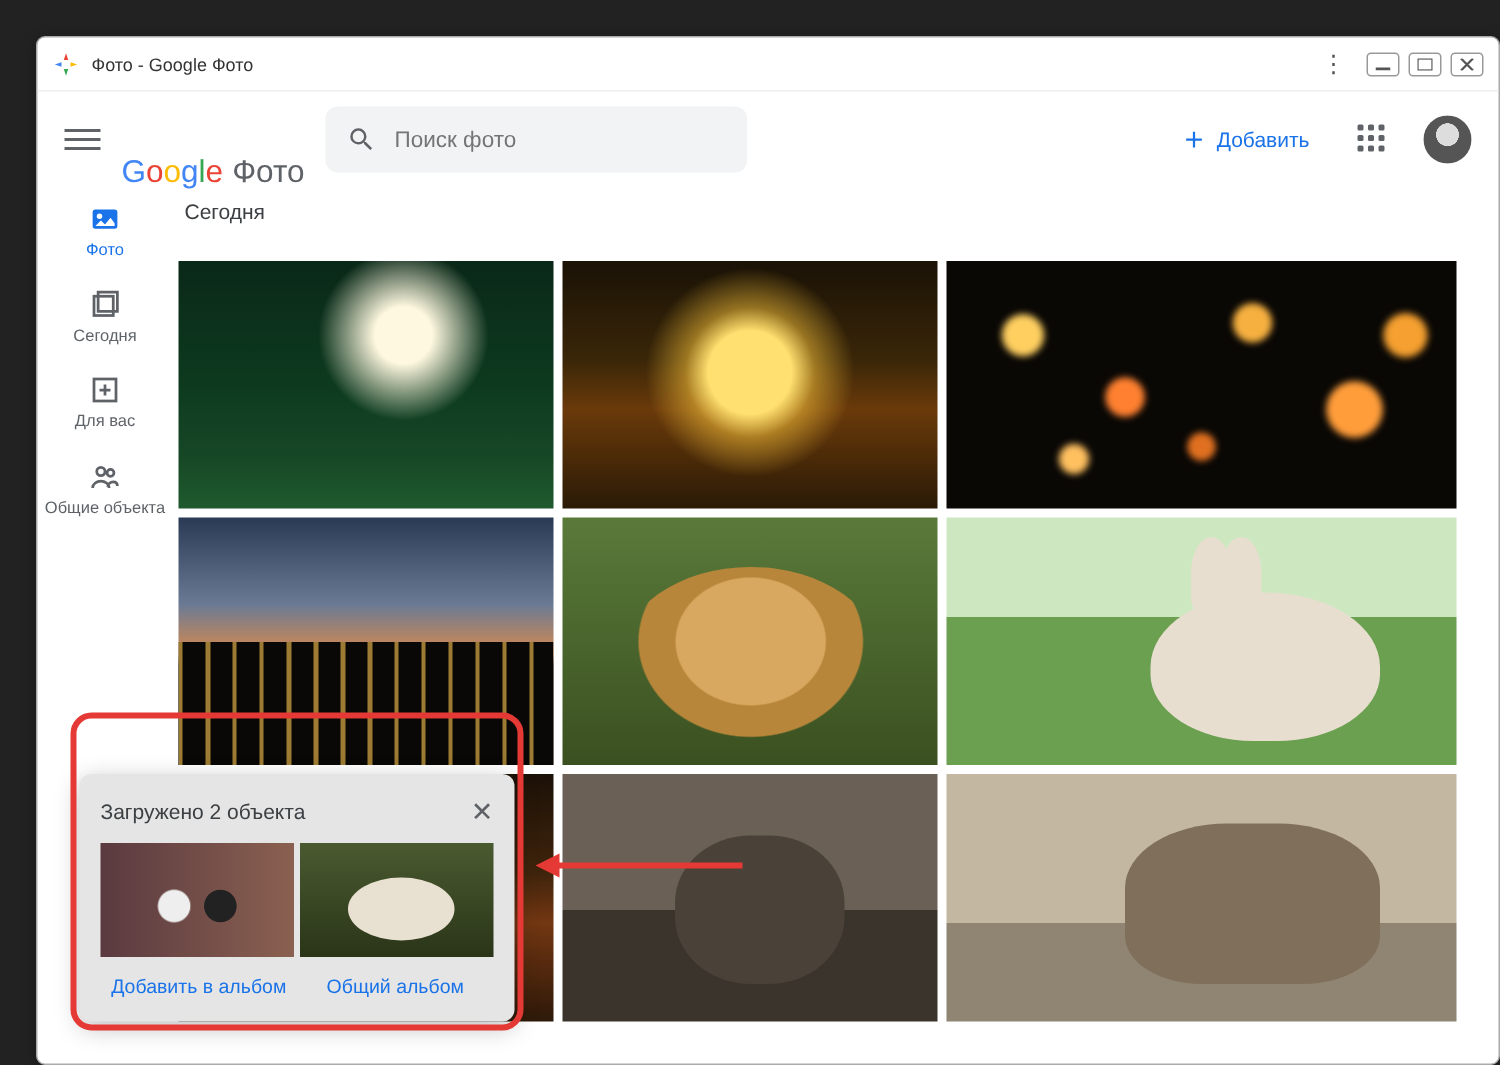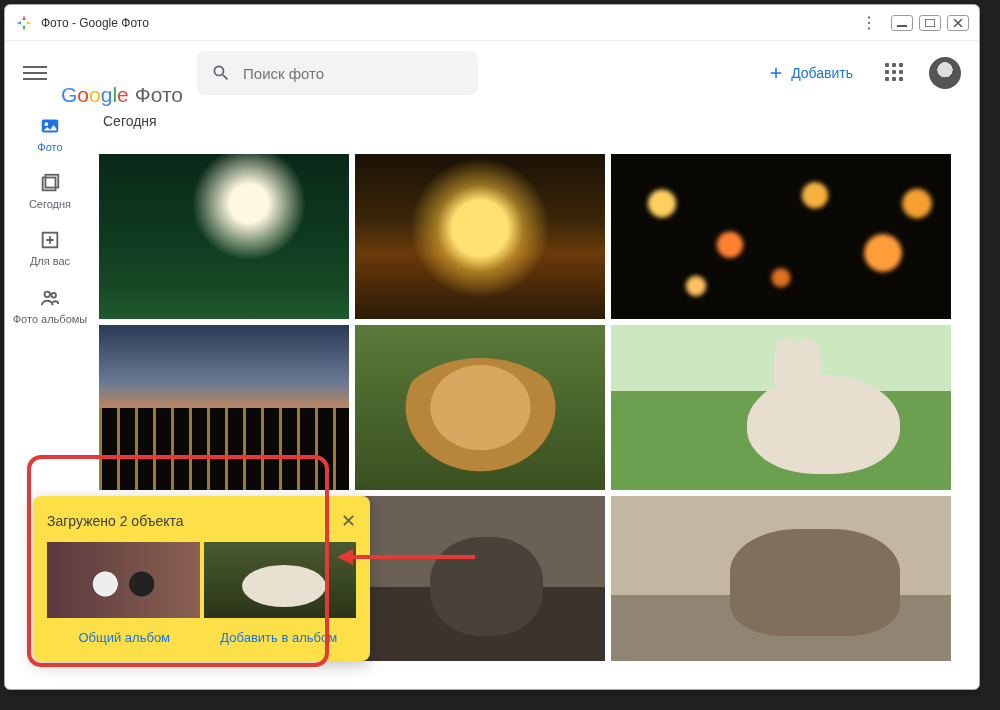--- a/index.html
+++ b/index.html
@@ -1,17 +1,17 @@
 <!DOCTYPE html>
 <html><head>
 <meta charset="utf-8">
 <style>
 * { box-sizing: border-box; margin: 0; padding: 0; }
 body { font-family: Arial, "Helvetica Neue", sans-serif; background: #222; display: flex; justify-content: center; }
-.outer { width: 1000px; height: 710px; background: transparent; position: relative; padding: 4px; border-radius: 16px; }
+.outer { width: 1000px; height: 710px; background: transparent; position: relative; padding: 24px; border-radius: 16px; }
 .window { width: 976px; height: 686px; background: #fff; border: 1px solid #aaa; border-radius: 6px; position: relative; overflow: hidden; box-shadow: 0 2px 10px rgba(0,0,0,.3); }
 .titlebar { height: 36px; display: flex; align-items: center; padding: 0 10px; border-bottom: 1px solid #eee; }
 .titlebar .win-icon { width: 18px; height: 18px; margin-right: 8px; }
 .titlebar .title { font-size: 12px; color: #333; flex: 1; }
 .titlebar .tb-dots { width: 16px; color: #555; font-size: 16px; text-align: center; margin-right: 14px; cursor: pointer; }
 .winbtns { display: flex; gap: 6px; }
 .winbtn { width: 22px; height: 16px; border: 1px solid #999; border-radius: 3px; display: flex; align-items: center; justify-content: center; font-size: 10px; color: #555; cursor: pointer; }
 .header { height: 64px; display: flex; align-items: center; padding: 0 18px; gap: 14px; }
 .menu-btn { width: 24px; height: 24px; display: flex; flex-direction: column; justify-content: center; gap: 4px; cursor: pointer; }
 .menu-btn span { height: 2px; background: #5f6368; }
@@ -31,21 +31,21 @@
 .sidebar { width: 90px; padding-top: 10px; display: flex; flex-direction: column; align-items: center; gap: 18px; }
 .navitem { display: flex; flex-direction: column; align-items: center; gap: 4px; font-size: 11px; color: #5f6368; cursor: pointer; text-align: center; line-height: 1.2; }
 .navitem.active { color: #1a73e8; }
 .navitem .nicon { width: 22px; height: 22px; display: flex; align-items: center; justify-content: center; }
 .navitem svg { width: 22px; height: 22px; fill: currentColor; }
 .content { flex: 1; padding: 4px 16px 16px 4px; overflow: hidden; }
 .section-date { font-size: 14px; color: #3c4043; margin: 4px 0 25px 4px; }
 .grid { display: flex; flex-direction: column; gap: 6px; }
 .row { display: flex; gap: 6px; }
 .thumb { height: 165px; background: #888; position: relative; overflow: hidden; }
-.toast { position: absolute; left: 28px; bottom: 28px; width: 337px; background: #fde047; border-radius: 8px; box-shadow: 0 4px 16px rgba(0,0,0,.25); padding: 14px 14px 10px 14px; }
+.toast { position: absolute; left: 28px; bottom: 28px; width: 290px; background: #e5e5e5; border-radius: 8px; box-shadow: 0 4px 16px rgba(0,0,0,.25); padding: 14px 14px 10px 14px; }
 .toast-head { display: flex; align-items: center; justify-content: space-between; margin-bottom: 10px; }
 .toast-title { font-size: 14px; color: #3c4043; }
 .toast-close { cursor: pointer; color: #5f6368; font-size: 18px; }
 .toast-thumbs { display: flex; gap: 4px; margin-bottom: 8px; }
 .tthumb { flex: 1; height: 76px; background: #999; }
 .toast-actions { display: flex; }
 .taction { flex: 1; text-align: center; color: #1a73e8; font-size: 13px; font-weight: 500; cursor: pointer; line-height: 1.3; padding: 4px 2px; }
 .highlight { position: absolute; left: 22px; bottom: 22px; width: 302px; height: 212px; border: 4px solid #e53935; border-radius: 14px; pointer-events: none; }
 .arrow { position: absolute; left: 332px; bottom: 122px; pointer-events: none; }
 
@@ -171,21 +171,21 @@
           <span>Для вас</span>
         </div>
         <div class="navitem">
           <span class="nicon">
               <svg viewBox="0 0 24 24">
                 <circle cx="9" cy="8" r="3" fill="none" stroke="currentColor" stroke-width="2"></circle>
                 <circle cx="16" cy="9" r="2.5" fill="none" stroke="currentColor" stroke-width="2"></circle>
                 <path d="M3 20c0-3 3-5 6-5s6 2 6 5M14 19c0-2 2-3.5 4-3.5s3 1 3 3" fill="none" stroke="currentColor" stroke-width="2"></path>
               </svg>
             </span>
-          <span>Фото альбомы</span>
+          <span>Общие объекта</span>
         </div>
       </div>
 
       <div class="content">
         <div class="section-date">Сегодня</div>
         <div class="grid">
           <div class="row">
             <div class="thumb t-forest" style="width:250px"></div>
             <div class="thumb t-sunset" style="width:250px"></div>
             <div class="thumb t-lights" style="width:340px"></div>
@@ -207,22 +207,22 @@
     <div class="toast">
       <div class="toast-head">
         <span class="toast-title">Загружено 2 объекта</span>
         <span class="toast-close">✕</span>
       </div>
       <div class="toast-thumbs">
         <div class="tthumb tt-dogs"></div>
         <div class="tthumb tt-fox"></div>
       </div>
       <div class="toast-actions">
+        <div class="taction">Добавить в альбом</div>
         <div class="taction">Общий альбом</div>
-        <div class="taction">Добавить в альбом</div>
       </div>
     </div>
 
     <div class="highlight"></div>
     <svg class="arrow" width="140" height="20" viewBox="0 0 140 20">
       <line x1="10" y1="10" x2="138" y2="10" stroke="#e53935" stroke-width="4"></line>
       <polygon points="0,10 16,2 16,18" fill="#e53935"></polygon>
     </svg>
 
   </div>

